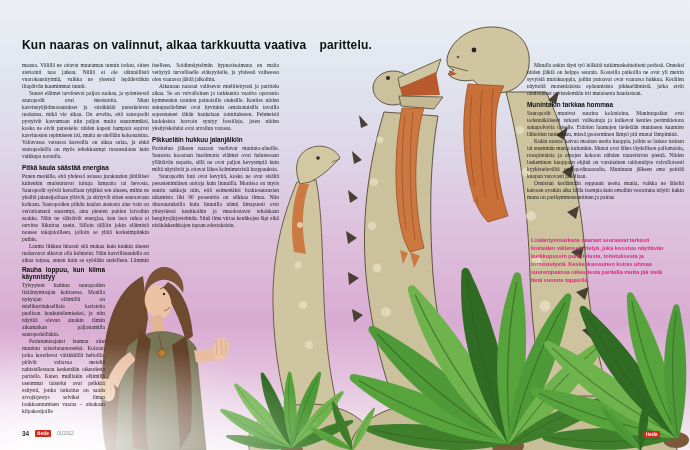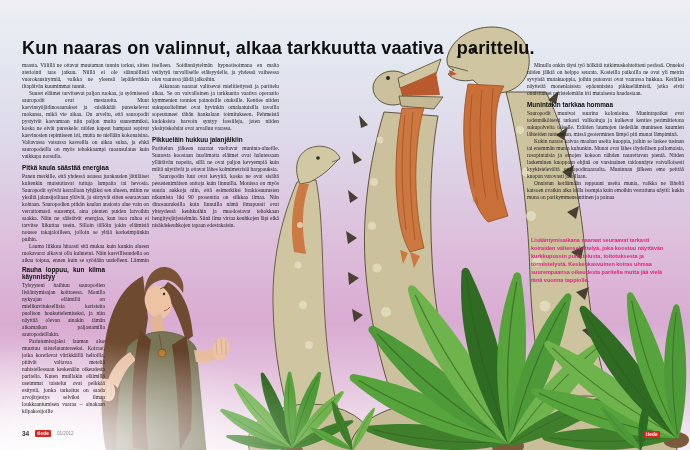--- a/index.html
+++ b/index.html
@@ -6,21 +6,21 @@
   .spread{
     position:relative;width:690px;height:450px;overflow:hidden;
     background:linear-gradient(180deg,#edeff4 0%,#e2e7f0 14%,#ddd6e8 34%,#ddbddb 55%,#d9abd2 72%,#e6c7e0 86%,#f6eef4 100%);
     font-family:"Liberation Serif", serif;color:#222;
   }
   .bleed{position:absolute;left:0;bottom:0;width:360px;height:120px;
     background:radial-gradient(ellipse at 15% 100%, rgba(255,255,255,.95) 0%, rgba(255,255,255,0) 65%);z-index:2;}
   .art{position:absolute;left:0;top:0;width:690px;height:450px;z-index:1;}
   .txt{position:absolute;z-index:5;}
   .title{left:22px;top:38px;font-family:"Liberation Sans",sans-serif;font-weight:bold;
-    font-size:18px;letter-spacing:.2px;color:#101010;white-space:nowrap;}
+    font-size:12px;letter-spacing:.2px;color:#101010;white-space:nowrap;}
   .title .t2{margin-left:13px;}
   .col{font-size:5.4px;line-height:7px;text-align:justify;overflow:hidden;}
   .col1{left:22px;top:62px;width:127px;height:202px;}
   .col1b{left:22px;top:266px;width:83px;height:168px;}
   .col2{left:152px;top:62px;width:127px;height:236px;}
   .rcol{left:527px;top:62px;width:157px;height:172px;}
   .para{margin:0;}
   .para.ind{text-indent:7px;}
   h3{font-family:"Liberation Sans",sans-serif;font-size:6.4px;line-height:7.4px;
      margin:4px 0 1.5px 0;color:#0d0d0d;}

